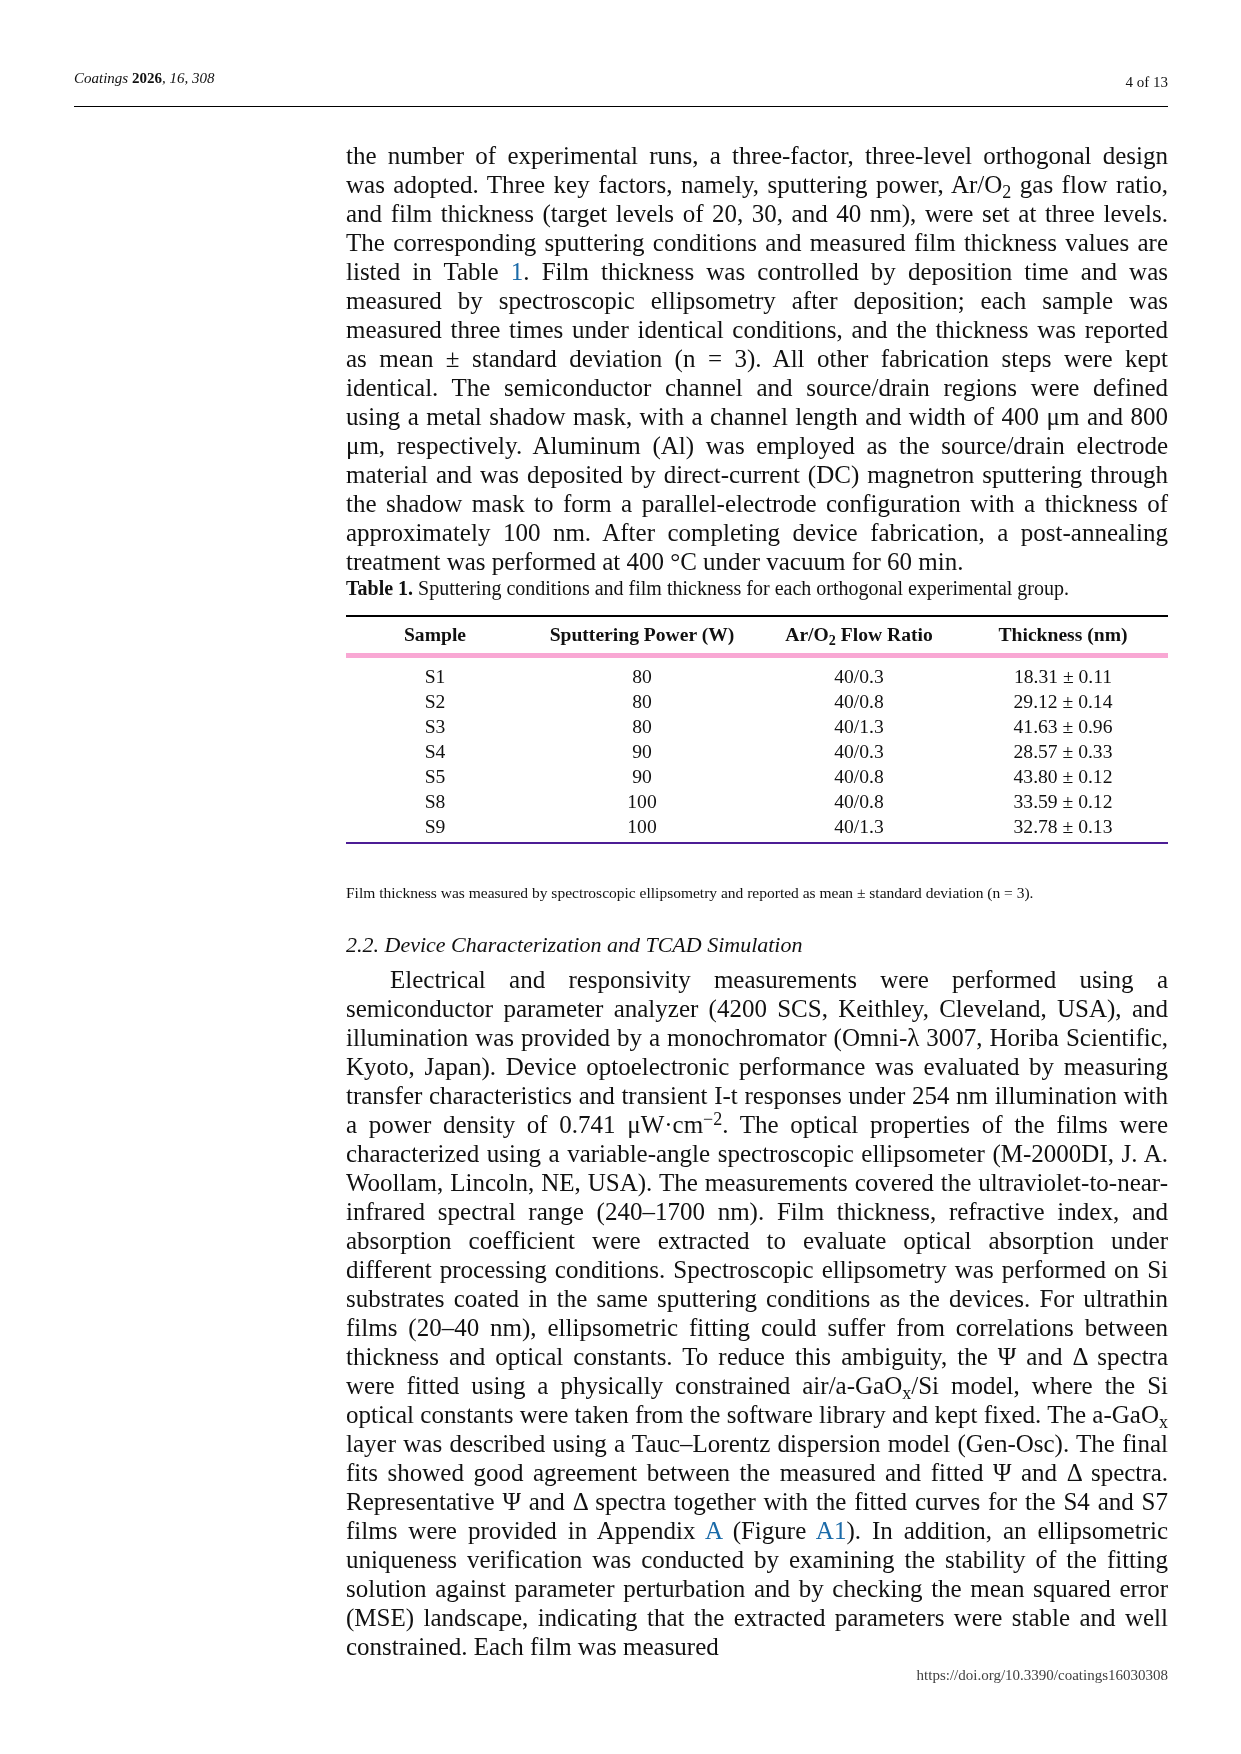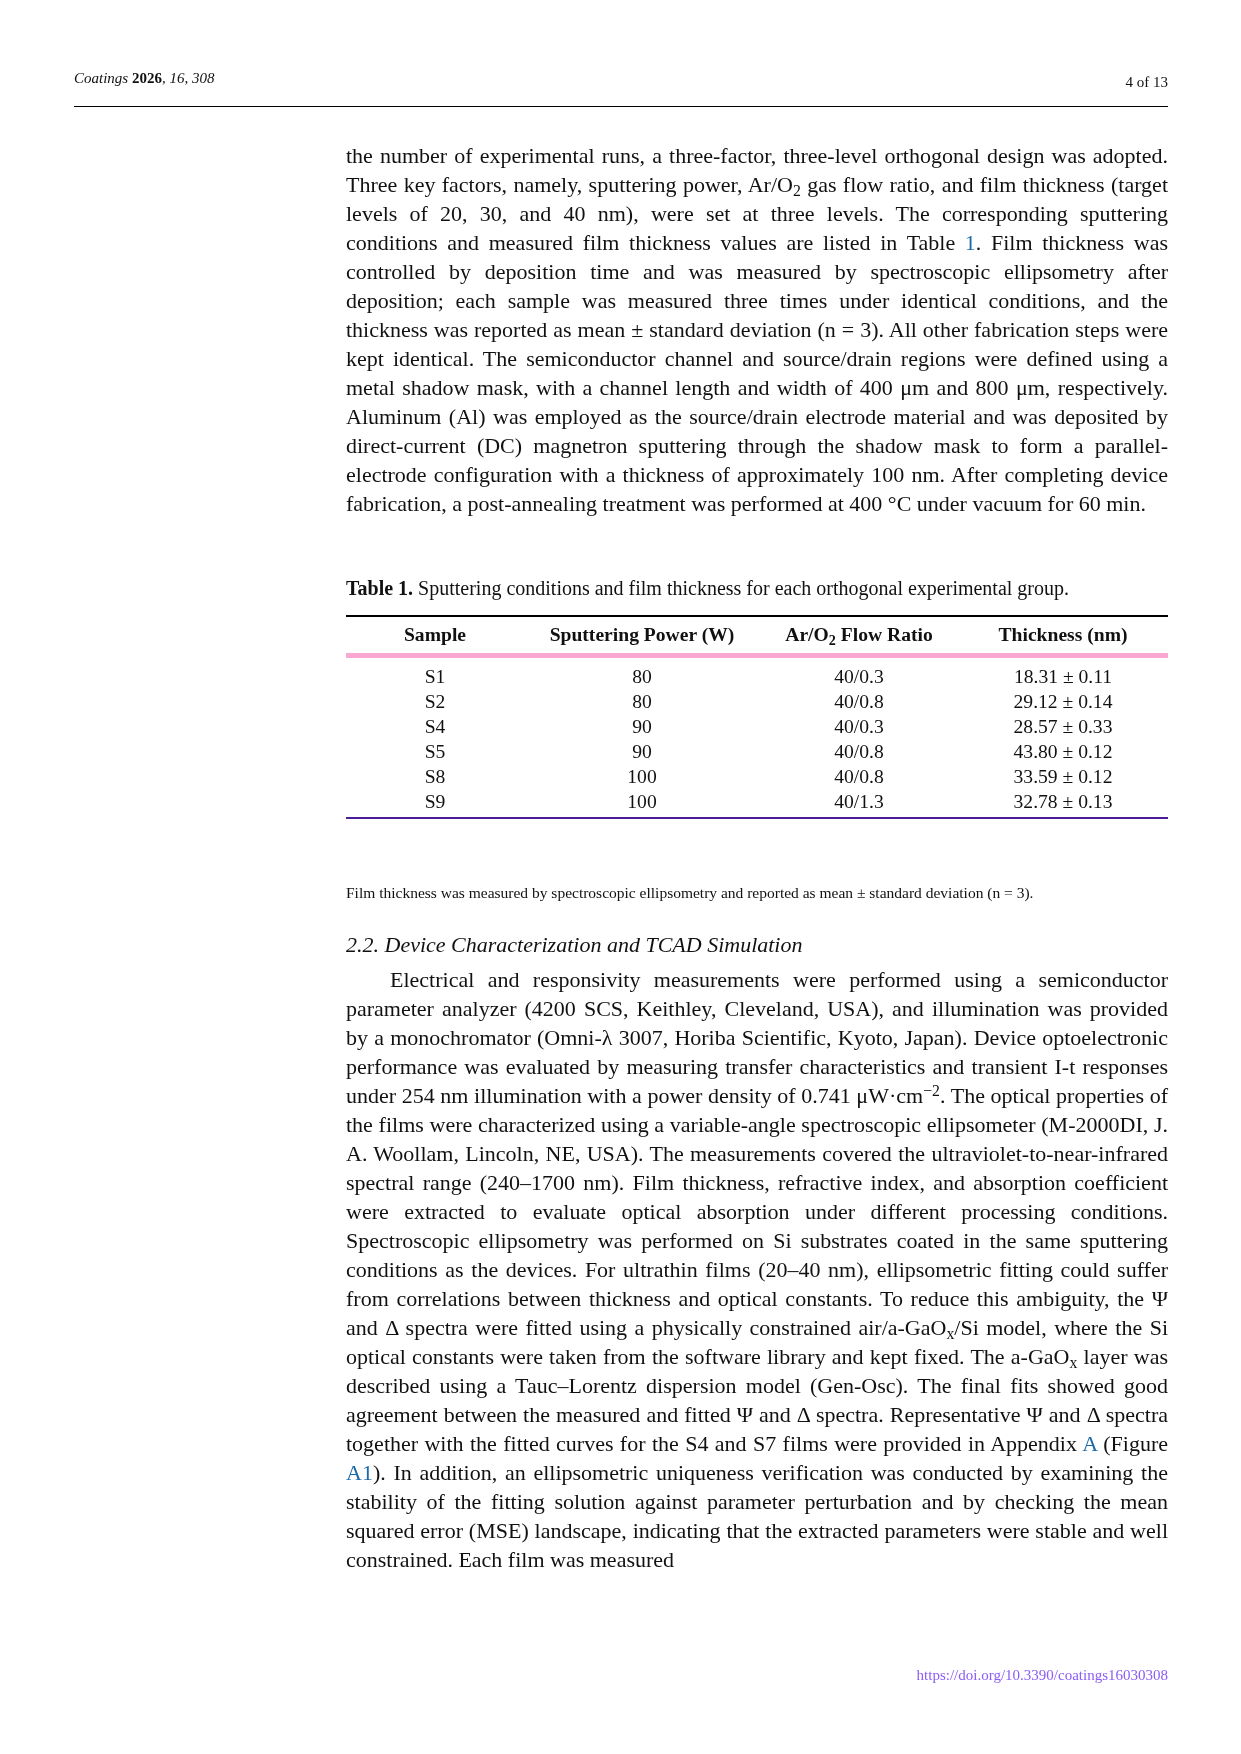--- a/index.html
+++ b/index.html
@@ -5,42 +5,42 @@
   html, body { margin: 0; padding: 0; background: #ffffff; }
   body { width: 1241px; height: 1754px; position: relative; overflow: hidden;
          font-family: "Liberation Serif", "DejaVu Serif", serif; color: #111; }
   .header { position: absolute; left: 74px; top: 70px; width: 1094px; height: 40px; }
   .journal { position: absolute; left: 0; top: 0; font-size: 15px; font-style: italic; }
   .journal b { font-style: normal; font-weight: bold; }
   .pagenum { position: absolute; right: 0; top: 4px; font-size: 15px; }
   .hrule { position: absolute; left: 74px; top: 106px; width: 1094px; height: 1px; background: #000; }
 
   .body-col { position: absolute; left: 346px; width: 822px; }
-  .para { font-size: 22px; line-height: 29px; text-align: justify; margin: 0; }
+  .para { font-size: 25px; line-height: 29px; text-align: justify; margin: 0; }
   .para .indent { display: inline-block; width: 44px; }
   .link { color: #1a6aa8; }
   sub { font-size: 0.72em; vertical-align: -0.25em; line-height: 0; }
   sup { font-size: 0.72em; vertical-align: 0.45em; line-height: 0; }
 
   .caption { position: absolute; left: 346px; top: 577px; width: 822px; font-size: 20px; }
   .caption b { font-weight: bold; }
 
   table.data { position: absolute; left: 346px; top: 615px; width: 822px;
                border-collapse: collapse; font-size: 19.6px; }
   table.data thead tr { border-top: 2px solid #000; border-bottom: 5px solid #f9a8d4; }
   table.data th { font-weight: bold; height: 36px; padding: 0; text-align: center; }
   table.data td { text-align: center; height: 25px; padding: 0; }
   table.data tbody tr:first-child td { padding-top: 6px; }
   table.data tbody tr:last-child td { padding-bottom: 3px; }
   table.data tbody { border-bottom: 2px solid #4c1d95; }
   .c1 { width: 178px; } .c2 { width: 236px; } .c3 { width: 198px; } .c4 { width: 210px; }
 
   .footnote { position: absolute; left: 346px; top: 884px; width: 822px; font-size: 15.5px; }
   .section-title { position: absolute; left: 346px; top: 932px; font-size: 22px; font-style: italic; }
-  .doi { position: absolute; right: 73px; top: 1667px; font-size: 15px; color: #8b5cf6; }
+  .doi { position: absolute; right: 73px; top: 1667px; font-size: 15px; color: #404040; }
 </style>
 </head>
 <body>
 
 <div class="header">
   <div class="journal"><span>Coatings</span> <b>2026</b><span>, 16, 308</span></div>
   <div class="pagenum">4 of 13</div>
 </div>
 <div class="hrule"></div>
 
@@ -66,20 +66,26 @@
         <td>40/0.3</td>
         <td>18.31 ± 0.11</td>
       </tr>
     <tr>
         <td>S2</td>
         <td>80</td>
         <td>40/0.8</td>
         <td>29.12 ± 0.14</td>
       </tr>
     <tr>
+        <td>S3</td>
+        <td>80</td>
+        <td>40/1.3</td>
+        <td>41.63 ± 0.96</td>
+      </tr>
+    <tr>
         <td>S4</td>
         <td>90</td>
         <td>40/0.3</td>
         <td>28.57 ± 0.33</td>
       </tr>
     <tr>
         <td>S5</td>
         <td>90</td>
         <td>40/0.8</td>
         <td>43.80 ± 0.12</td>

